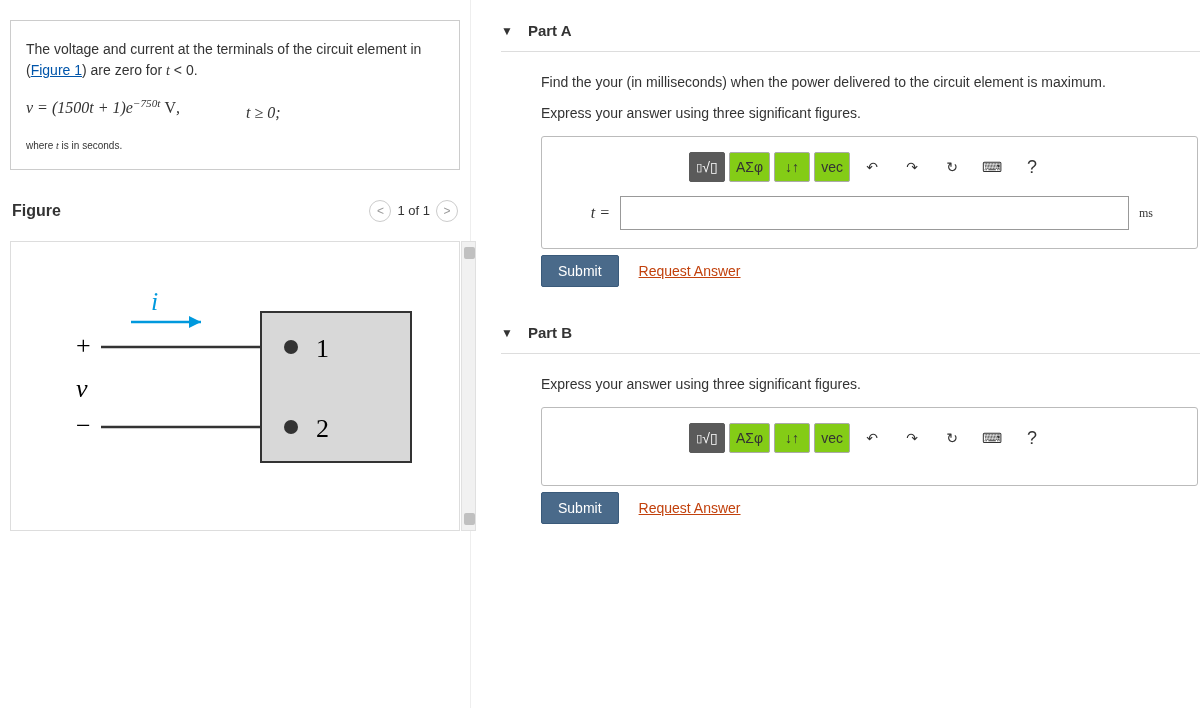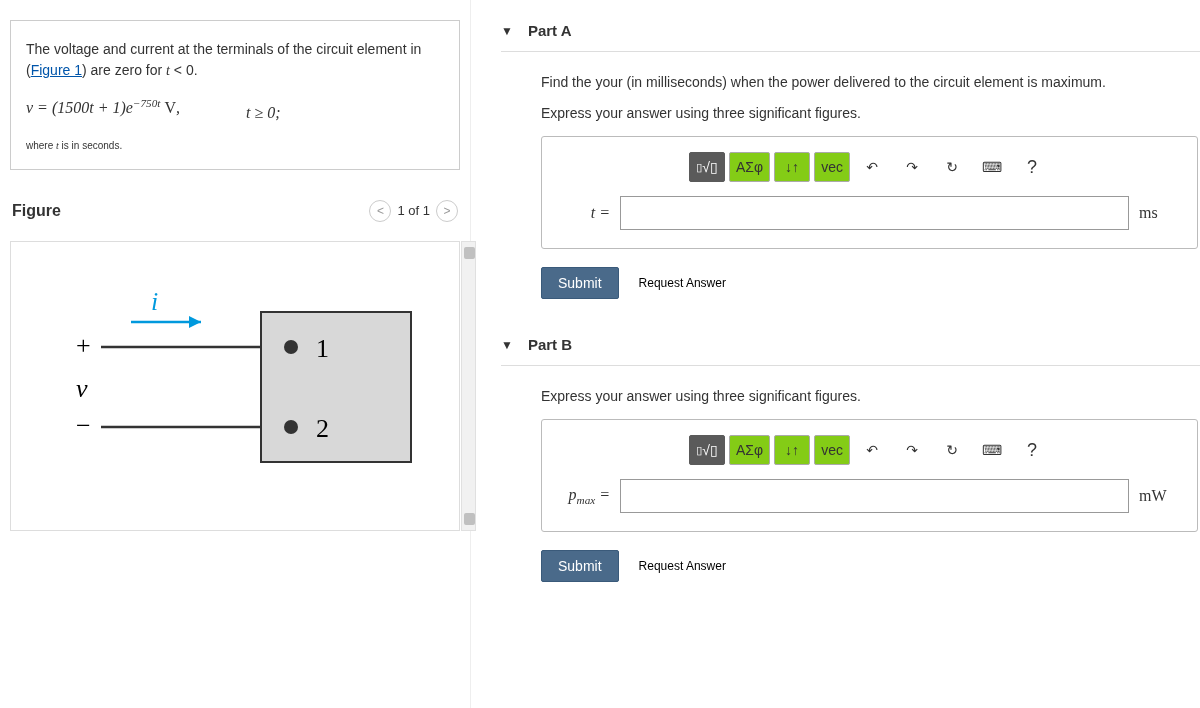--- a/index.html
+++ b/index.html
@@ -73,27 +73,27 @@
     display:flex; align-items:center; justify-content:center;
     font-size:14px; cursor:pointer;
     border-radius:2px;
   }
   .tbtn.dark { background:#5a5a5a; color:#fff; border-color:#5a5a5a; }
   .answer-row { display:flex; align-items:center; gap:10px; }
   .answer-row .lbl { font-style:italic; font-family:'Times New Roman',serif; font-size:16px; min-width:50px; text-align:right; }
   .answer-row input[type=text] {
     flex:1; height:34px; border:1px solid #999; padding:0 6px; font-size:14px;
   }
-  .answer-row .unit { font-family:'Times New Roman',serif; font-size:16px; min-width:40px; }
-  .submit-row { display:flex; align-items:center; gap:20px; margin-top:18px; padding-left:0; }
+  .answer-row .unit { font-family:'Times New Roman',serif; font-size:12px; min-width:40px; }
+  .submit-row { display:flex; align-items:center; gap:20px; margin-top:6px; padding-left:0; }
   .submit-btn {
     background:#4a6a8a; color:#fff; border:1px solid #3a5a7a;
     padding:7px 16px; font-size:14px; cursor:pointer; border-radius:2px;
   }
-  .req-link { color:#000000; cursor:pointer; font-size:12px; }
+  .req-link { color:#c2410c; text-decoration:underline; cursor:pointer; font-size:14px; }
   sup { font-size:0.7em;text-align:center; }
 </style>
 </head>
 <body>
 
 <div class="left-panel">
   <div class="problem-box">
     <div class="problem-text">
       <span>The voltage and current at the terminals of the circuit element in (</span><span class="link">Figure 1</span><span>) are zero for <span style="font-style:italic;font-family:'Times New Roman',serif;">t</span> &lt; 0.</span>
     </div>
@@ -191,25 +191,20 @@
         <div class="tbtn dark"><span style="font-size:11px;">▯</span>√▯</div>
         <div class="tbtn">ΑΣφ</div>
         <div class="tbtn">↓↑</div>
         <div class="tbtn">vec</div>
         <div class="tbtn" style="border:none;background:none;">↶</div>
         <div class="tbtn" style="border:none;background:none;">↷</div>
         <div class="tbtn" style="border:none;background:none;">↻</div>
         <div class="tbtn" style="border:none;background:none;">⌨</div>
         <div class="tbtn" style="border:none;background:none;font-size:18px;">?</div>
       </div>
-      <div class="answer-row">
-        <span class="lbl"><i>p</i><sub style="font-size:0.7em;">max</sub> =</span>
-        <input type="text" value="" style="">
-        <span class="unit">mW</span>
-      </div>
     </div>
     <div class="submit-row">
       <button class="submit-btn">Submit</button>
       <span class="req-link">Request Answer</span>
     </div>
   </div>
 
 </div>
 
 </body></html>

